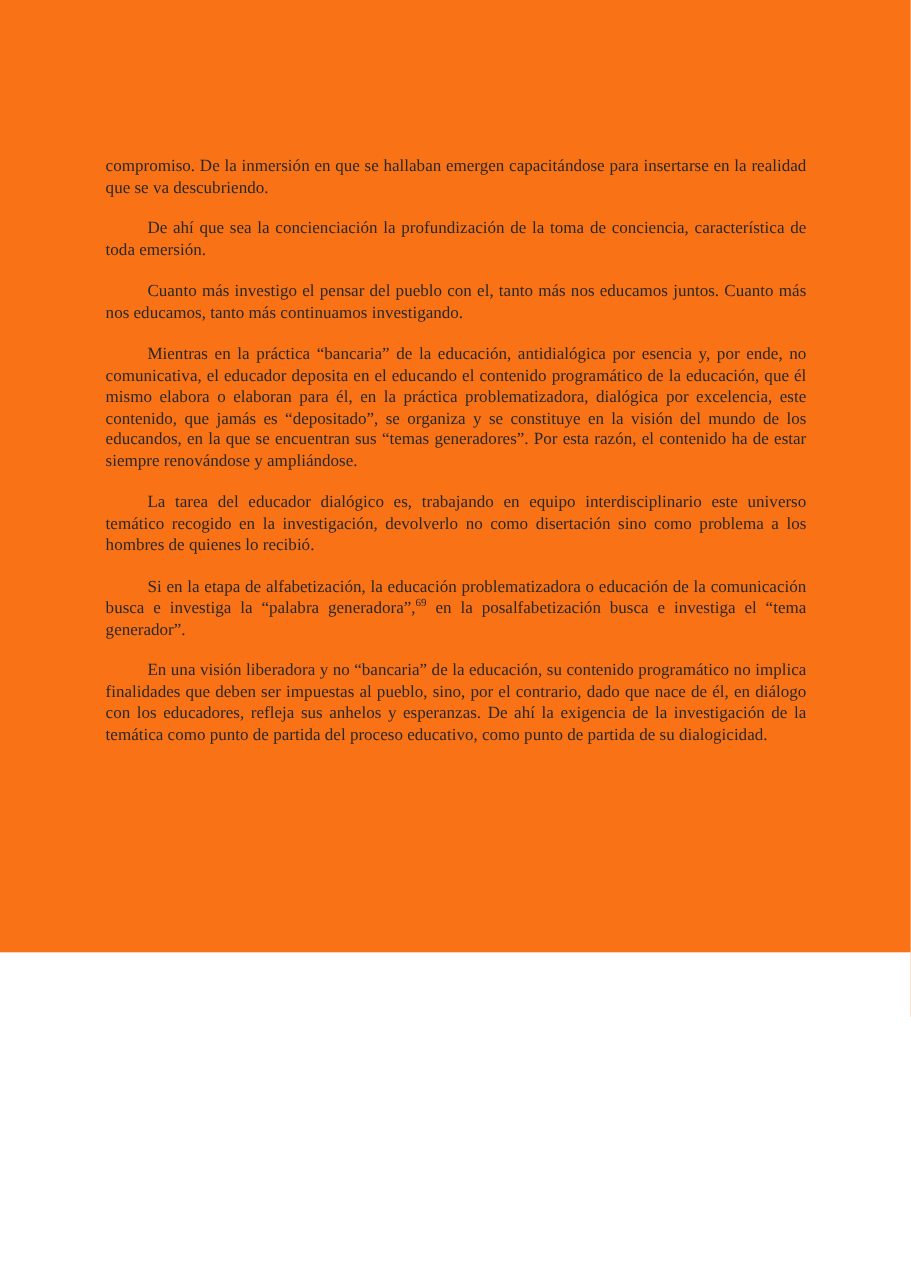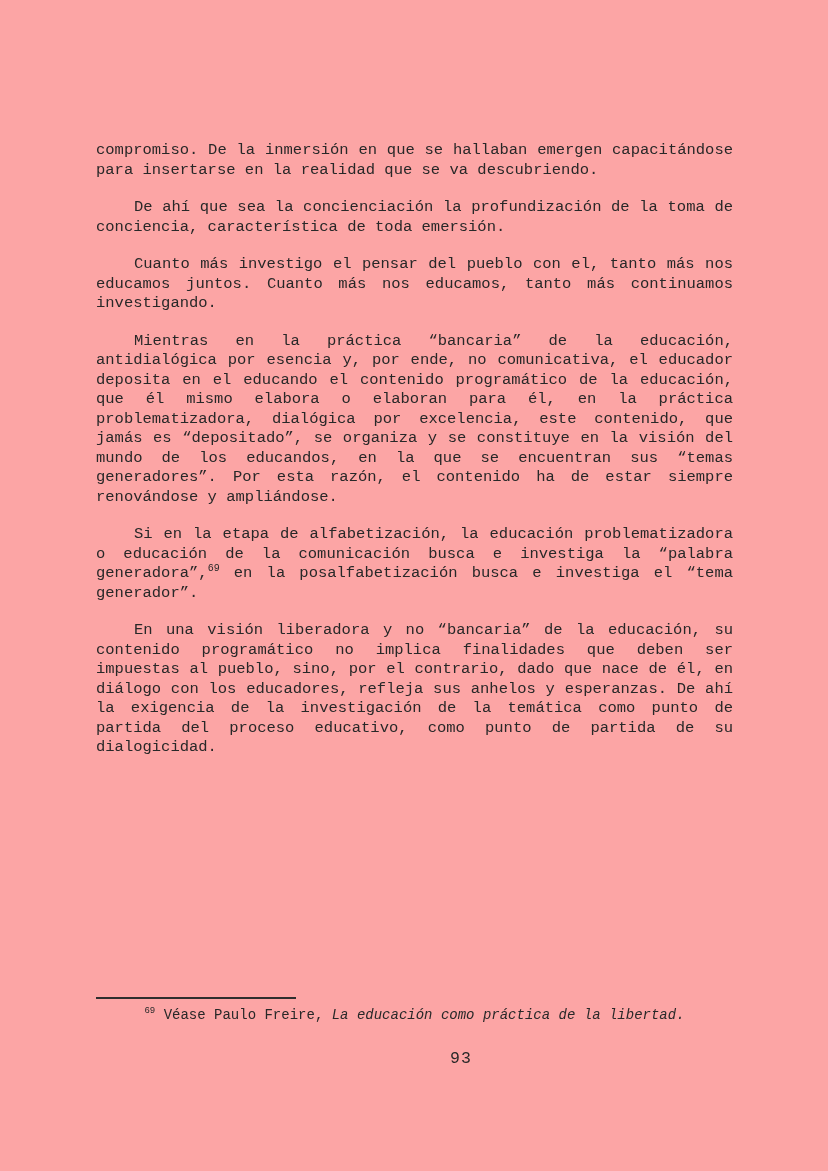--- a/index.html
+++ b/index.html
@@ -3,23 +3,23 @@
   <meta charset="utf-8">
   <style>
     html, body {
       margin: 0;
       padding: 0;
       background: #ffffff;
     }
     .page {
       position: relative;
       width: 828px;
-      height: 1171px;
-      background: #fca5a5;
-      font-family: Liberation Mono, monospace;
+      height: 866px;
+      background: #f97316;
+      font-family: Liberation Serif, serif;
       color: #282828;
       overflow: hidden;
     }
     .content {
       position: absolute;
       left: 96px;
       top: 141px;
       width: 637px;
       font-size: 15.5px;
       line-height: 19.5px;
@@ -70,20 +70,21 @@
   </style>
 </head>
 <body>
 
 <div class="page">
   <div class="content" id="content">
       <p><span>compromiso. De la inmersión en que se hallaban emergen capacitándose para insertarse en la realidad que se va descubriendo.</span></p>
       <p class="indent"><span>De ahí que sea la concienciación la profundización de la toma de conciencia, característica de toda emersión.</span></p>
       <p class="indent"><span>Cuanto más investigo el pensar del pueblo con el, tanto más nos educamos juntos. Cuanto más nos educamos, tanto más continuamos investigando.</span></p>
       <p class="indent"><span>Mientras en la práctica “bancaria” de la educación, antidialógica por esencia y, por ende, no comunicativa, el educador deposita en el educando el contenido programático de la educación, que él mismo elabora o elaboran para él, en la práctica problematizadora, dialógica por excelencia, este contenido, que jamás es “depositado”, se organiza y se constituye en la visión del mundo de los educandos, en la que se encuentran sus “temas generadores”. Por esta razón, el contenido ha de estar siempre renovándose y ampliándose.</span></p>
+      <p class="indent"><span>La tarea del educador dialógico es, trabajando en equipo interdisciplinario este universo temático recogido en la investigación, devolverlo no como disertación sino como problema a los hombres de quienes lo recibió.</span></p>
       <p class="indent"><span>Si en la etapa de alfabetización, la educación problematizadora o educación de la comunicación busca e investiga la “palabra generadora”,</span><sup>69</sup><span> en la posalfabetización busca e investiga el “tema generador”.</span></p>
       <p class="indent"><span>En una visión liberadora y no “bancaria” de la educación, su contenido programático no implica finalidades que deben ser impuestas al pueblo, sino, por el contrario, dado que nace de él, en diálogo con los educadores, refleja sus anhelos y esperanzas. De ahí la exigencia de la investigación de la temática como punto de partida del proceso educativo, como punto de partida de su dialogicidad.</span></p>
     </div>
   <div class="footnote">
     <div class="footnote-rule"></div>
     <div id="footnote-text"><sup>69</sup><span> Véase Paulo Freire, </span><em>La educación como práctica de la libertad.</em></div>
   </div>
   <div class="page-number">93</div>
 </div>
 

